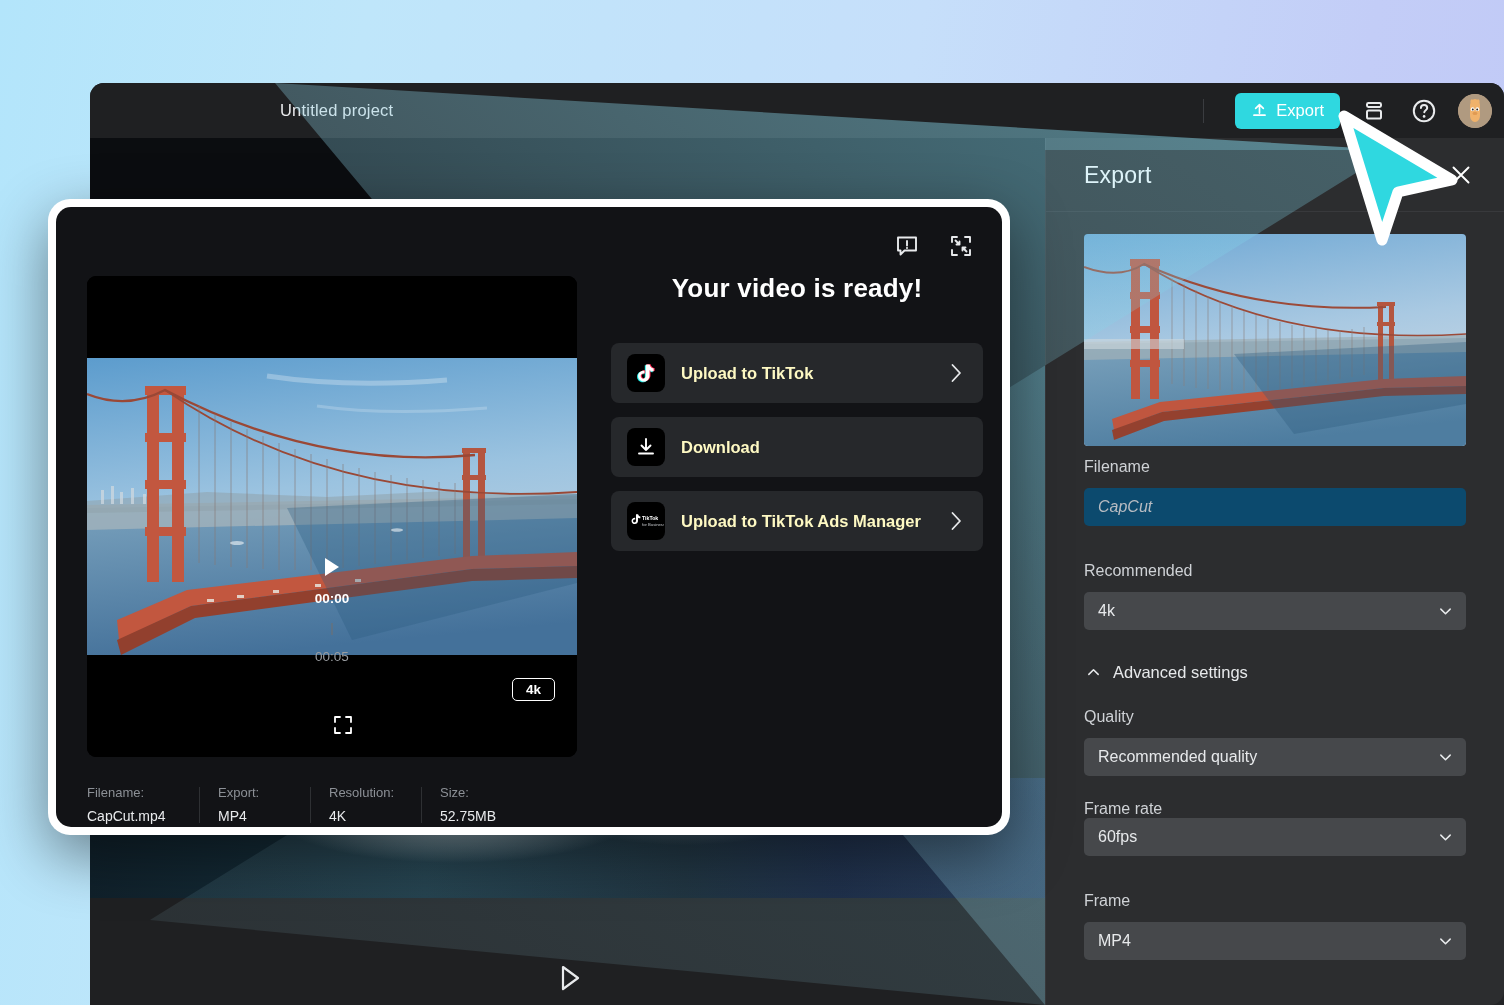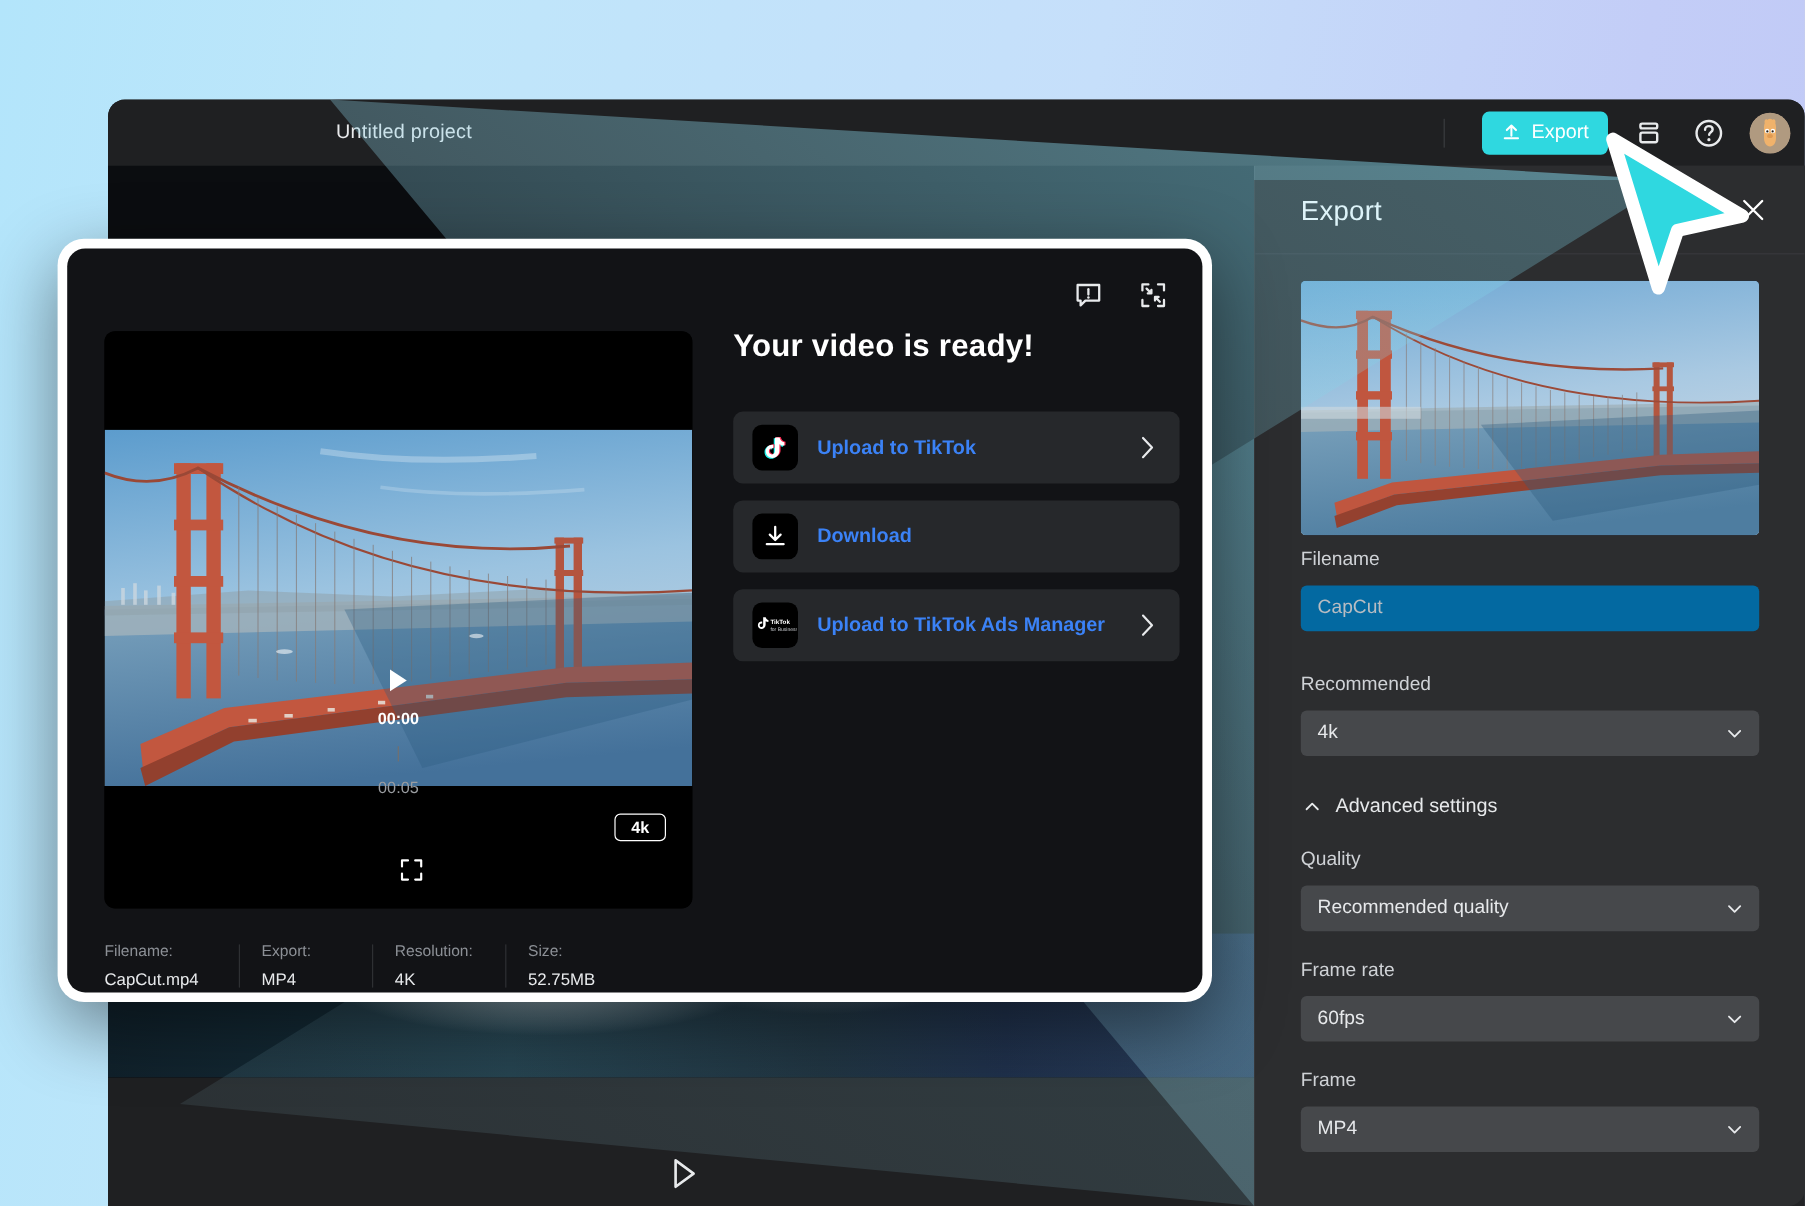--- a/index.html
+++ b/index.html
@@ -113,21 +113,21 @@
     width:382px; height:212px; border-radius:4px; overflow:hidden;
     background:#1c3246;
   }
   .field-label { color:#cfd2d6; font-size:16px; }
   .field-box {
     height:38px; border-radius:5px;
     display:flex; align-items:center; padding:0 14px;
     color:#e7e9eb; font-size:16px;
     position:relative; cursor:pointer;
   }
-  .filename-box { background:#0369a1; color:#b8bcc2; }
+  .filename-box { background:#0c4a6e; color:#b8bcc2;font-style:italic; }
   .select-box { background:#46484b; }
   .chev { position:absolute; right:13px; top:50%; transform:translateY(-50%); }
 
   #adv-row { display:flex; align-items:center; gap:12px; cursor:pointer; }
   #adv-label { color:#e7e9eb; font-size:16.5px; }
 
   
   #result-modal {
     position:absolute; left:48px; top:199px;
     width:962px; height:636px;
@@ -175,28 +175,28 @@
   #meta-row {
     position:absolute; left:31px; top:578px; width:492px;
     display:flex; align-items:flex-start;
   }
   .meta-cell { position:relative; padding-right:18px; }
   .meta-k { color:#8c9096; font-size:13px; margin-bottom:8px; }
   .meta-v { color:#e8eaec; font-size:14px; }
   .meta-sep { width:1px; height:36px; background:#2e3033; margin:2px 18px 0 0; }
 
   #result-right { position:absolute; left:555px; top:66px; width:372px; }
-  #ready-title { color:#ffffff; font-size:26px; font-weight:bold; letter-spacing:.2px; }
+  #ready-title { color:#ffffff; font-size:26px; font-weight:bold; letter-spacing:.2px;text-align:center; }
   .action-row {
     margin-top:0;
     height:60px; background:#26282b; border-radius:8px;
     display:flex; align-items:center; padding:0 16px; gap:16px;
     cursor:pointer; position:relative;
   }
-  .action-label { color:#3b82f6; font-size:16.5px; font-weight:bold; }
+  .action-label { color:#fef9c3; font-size:16.5px; font-weight:bold; }
   .action-icon { width:38px; height:38px; border-radius:8px; background:#000000; display:flex; align-items:center; justify-content:center; overflow:hidden; }
   .action-chev { position:absolute; right:20px; top:50%; transform:translateY(-50%); }
 
   
   #spotlight { position:absolute; left:0; top:0; width:1504px; height:1005px; pointer-events:none; }
   #cursor { position:absolute; left:1334px; top:108px; width:126px; height:142px; pointer-events:none; }
 </style>
 </head>
 <body>
 
@@ -363,21 +363,21 @@
     <div class="field-box select-box" style="margin-top:12px;">
       <span>Recommended quality</span>
       <svg class="chev" width="15" height="15" viewBox="0 0 16 16">
         <path d="M3 6 L8 11 L13 6" fill="none" stroke="#e8eaec" stroke-width="1.6" stroke-linecap="round" stroke-linejoin="round"></path>
       </svg>
     </div>
   </div>
 
   <div style="position:absolute; left:38px; top:662px; width:382px;">
     <div class="field-label">Frame rate</div>
-    <div class="field-box select-box" style="margin-top:12px;">
+    <div class="field-box select-box" style="">
       <span>60fps</span>
       <svg class="chev" width="15" height="15" viewBox="0 0 16 16">
         <path d="M3 6 L8 11 L13 6" fill="none" stroke="#e8eaec" stroke-width="1.6" stroke-linecap="round" stroke-linejoin="round"></path>
       </svg>
     </div>
   </div>
 
   <div style="position:absolute; left:38px; top:754px; width:382px;">
     <div class="field-label">Frame</div>
     <div class="field-box select-box" style="margin-top:12px;">

